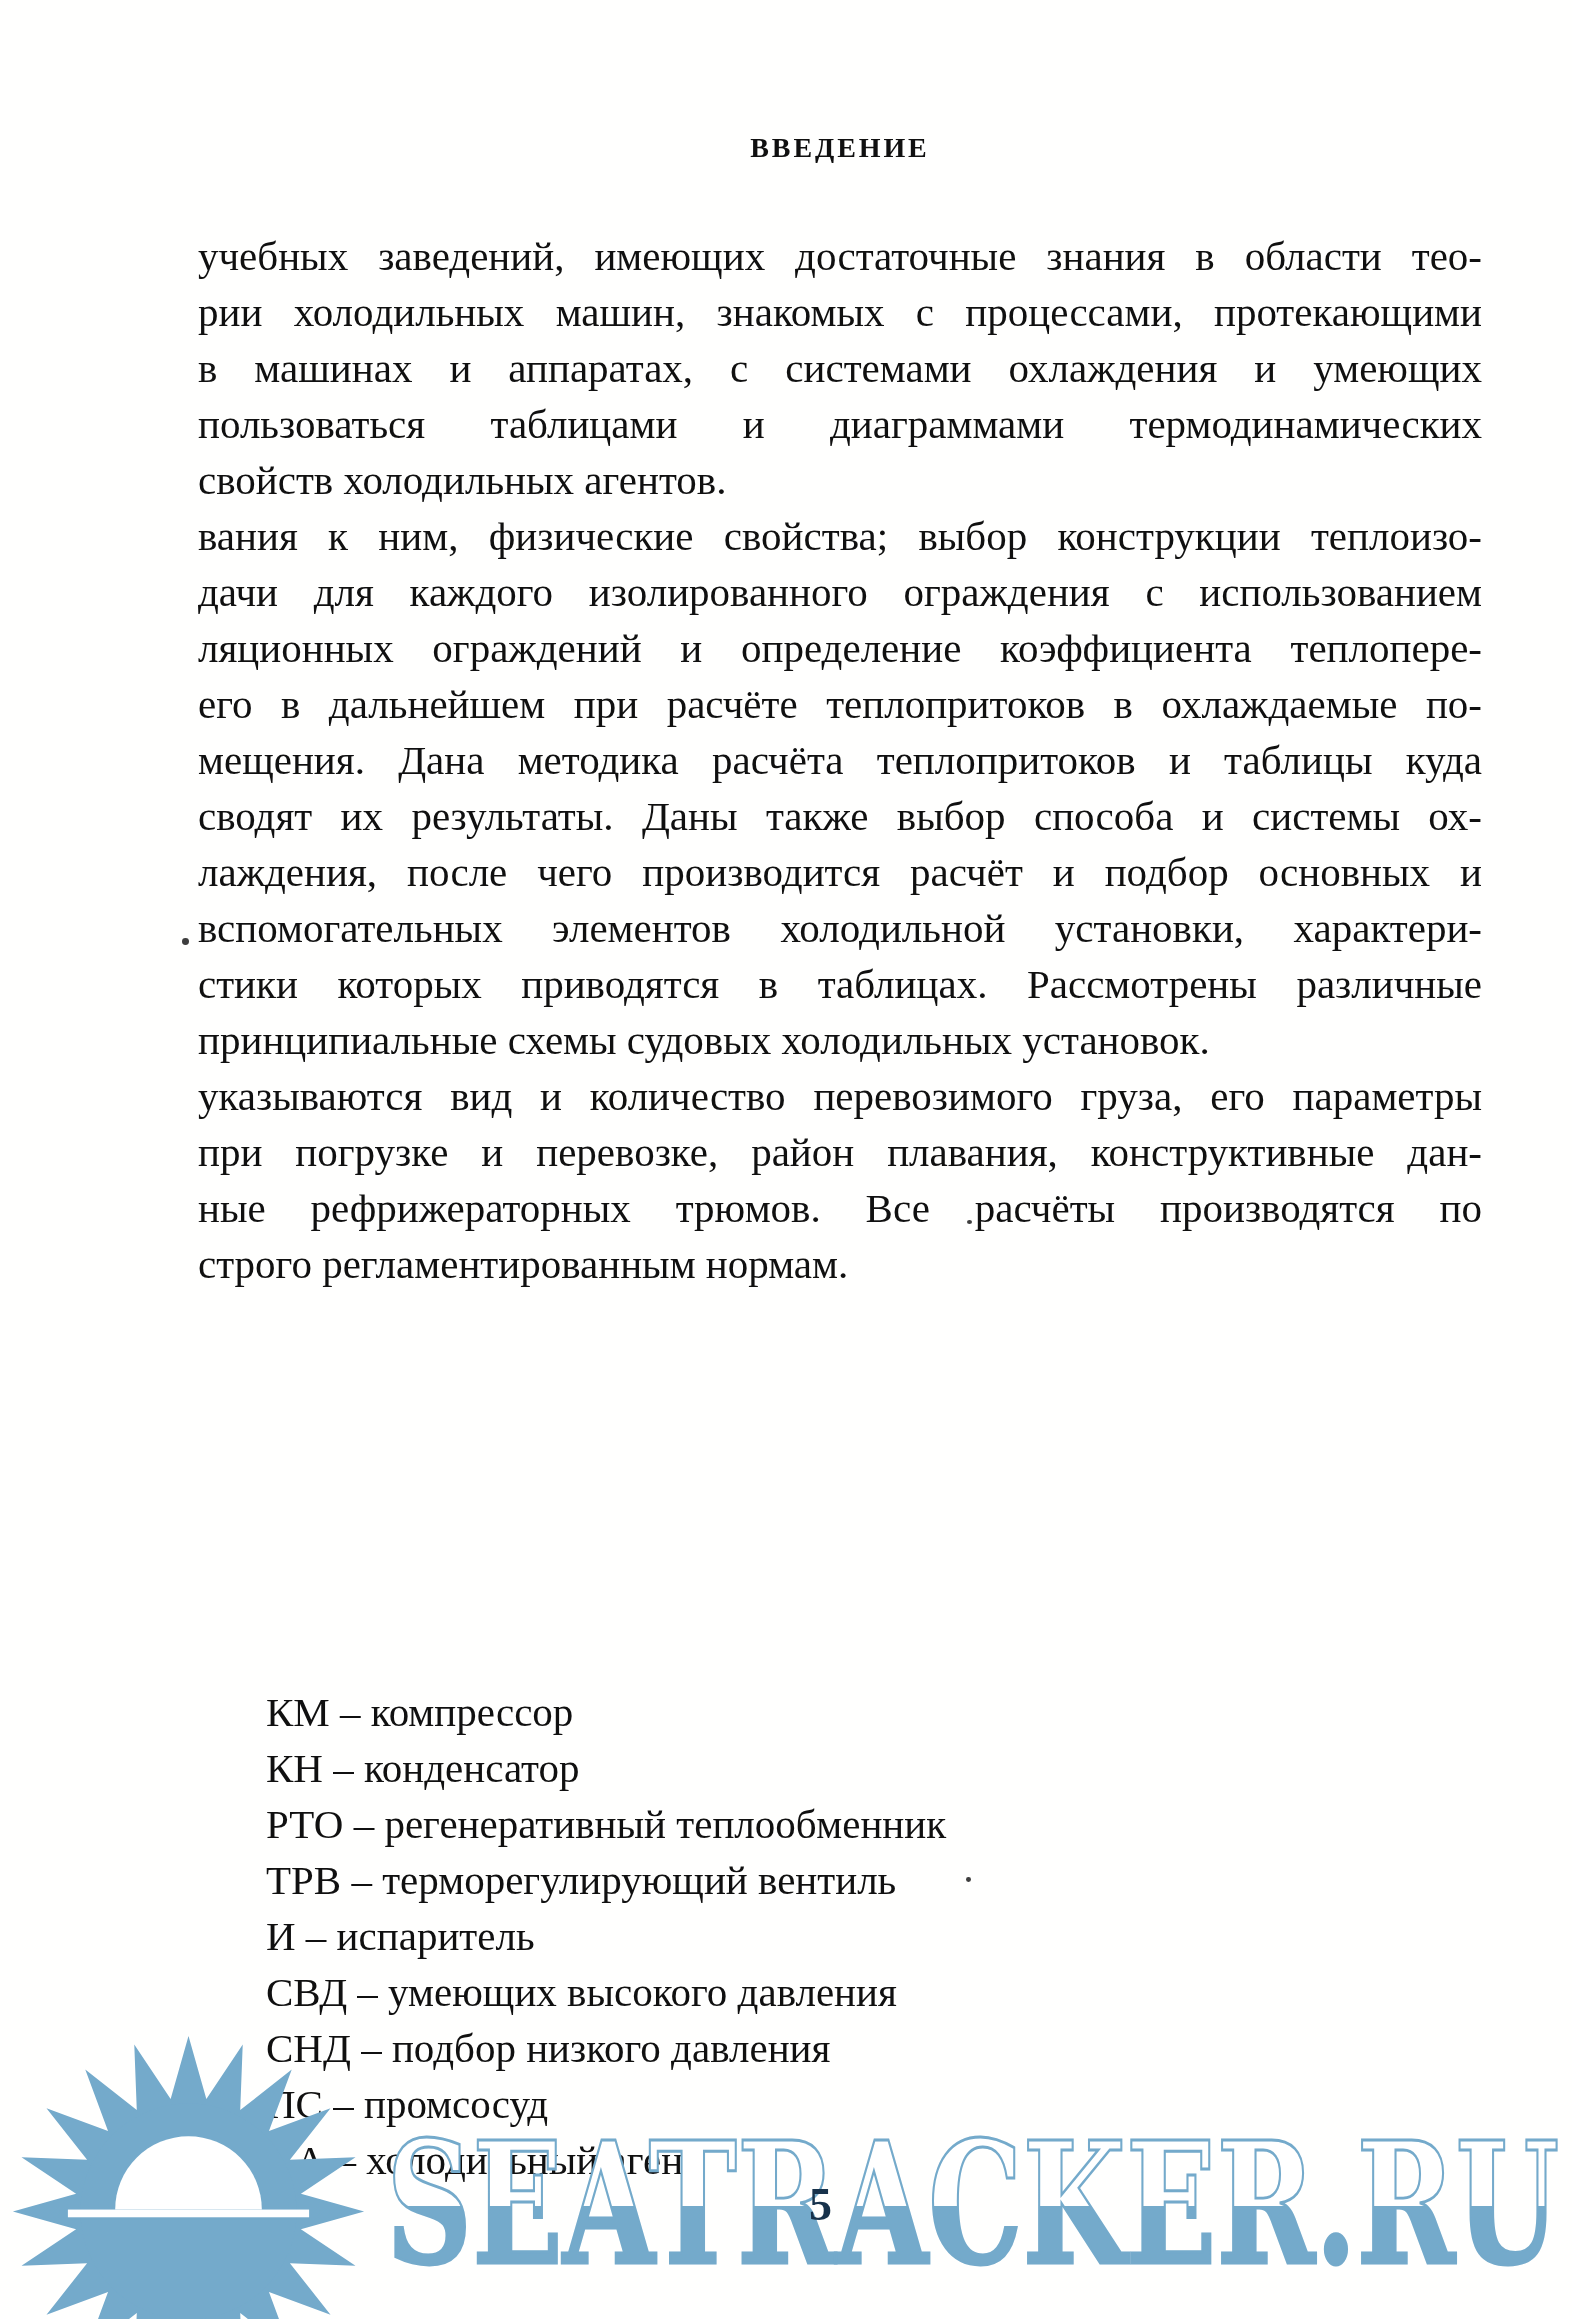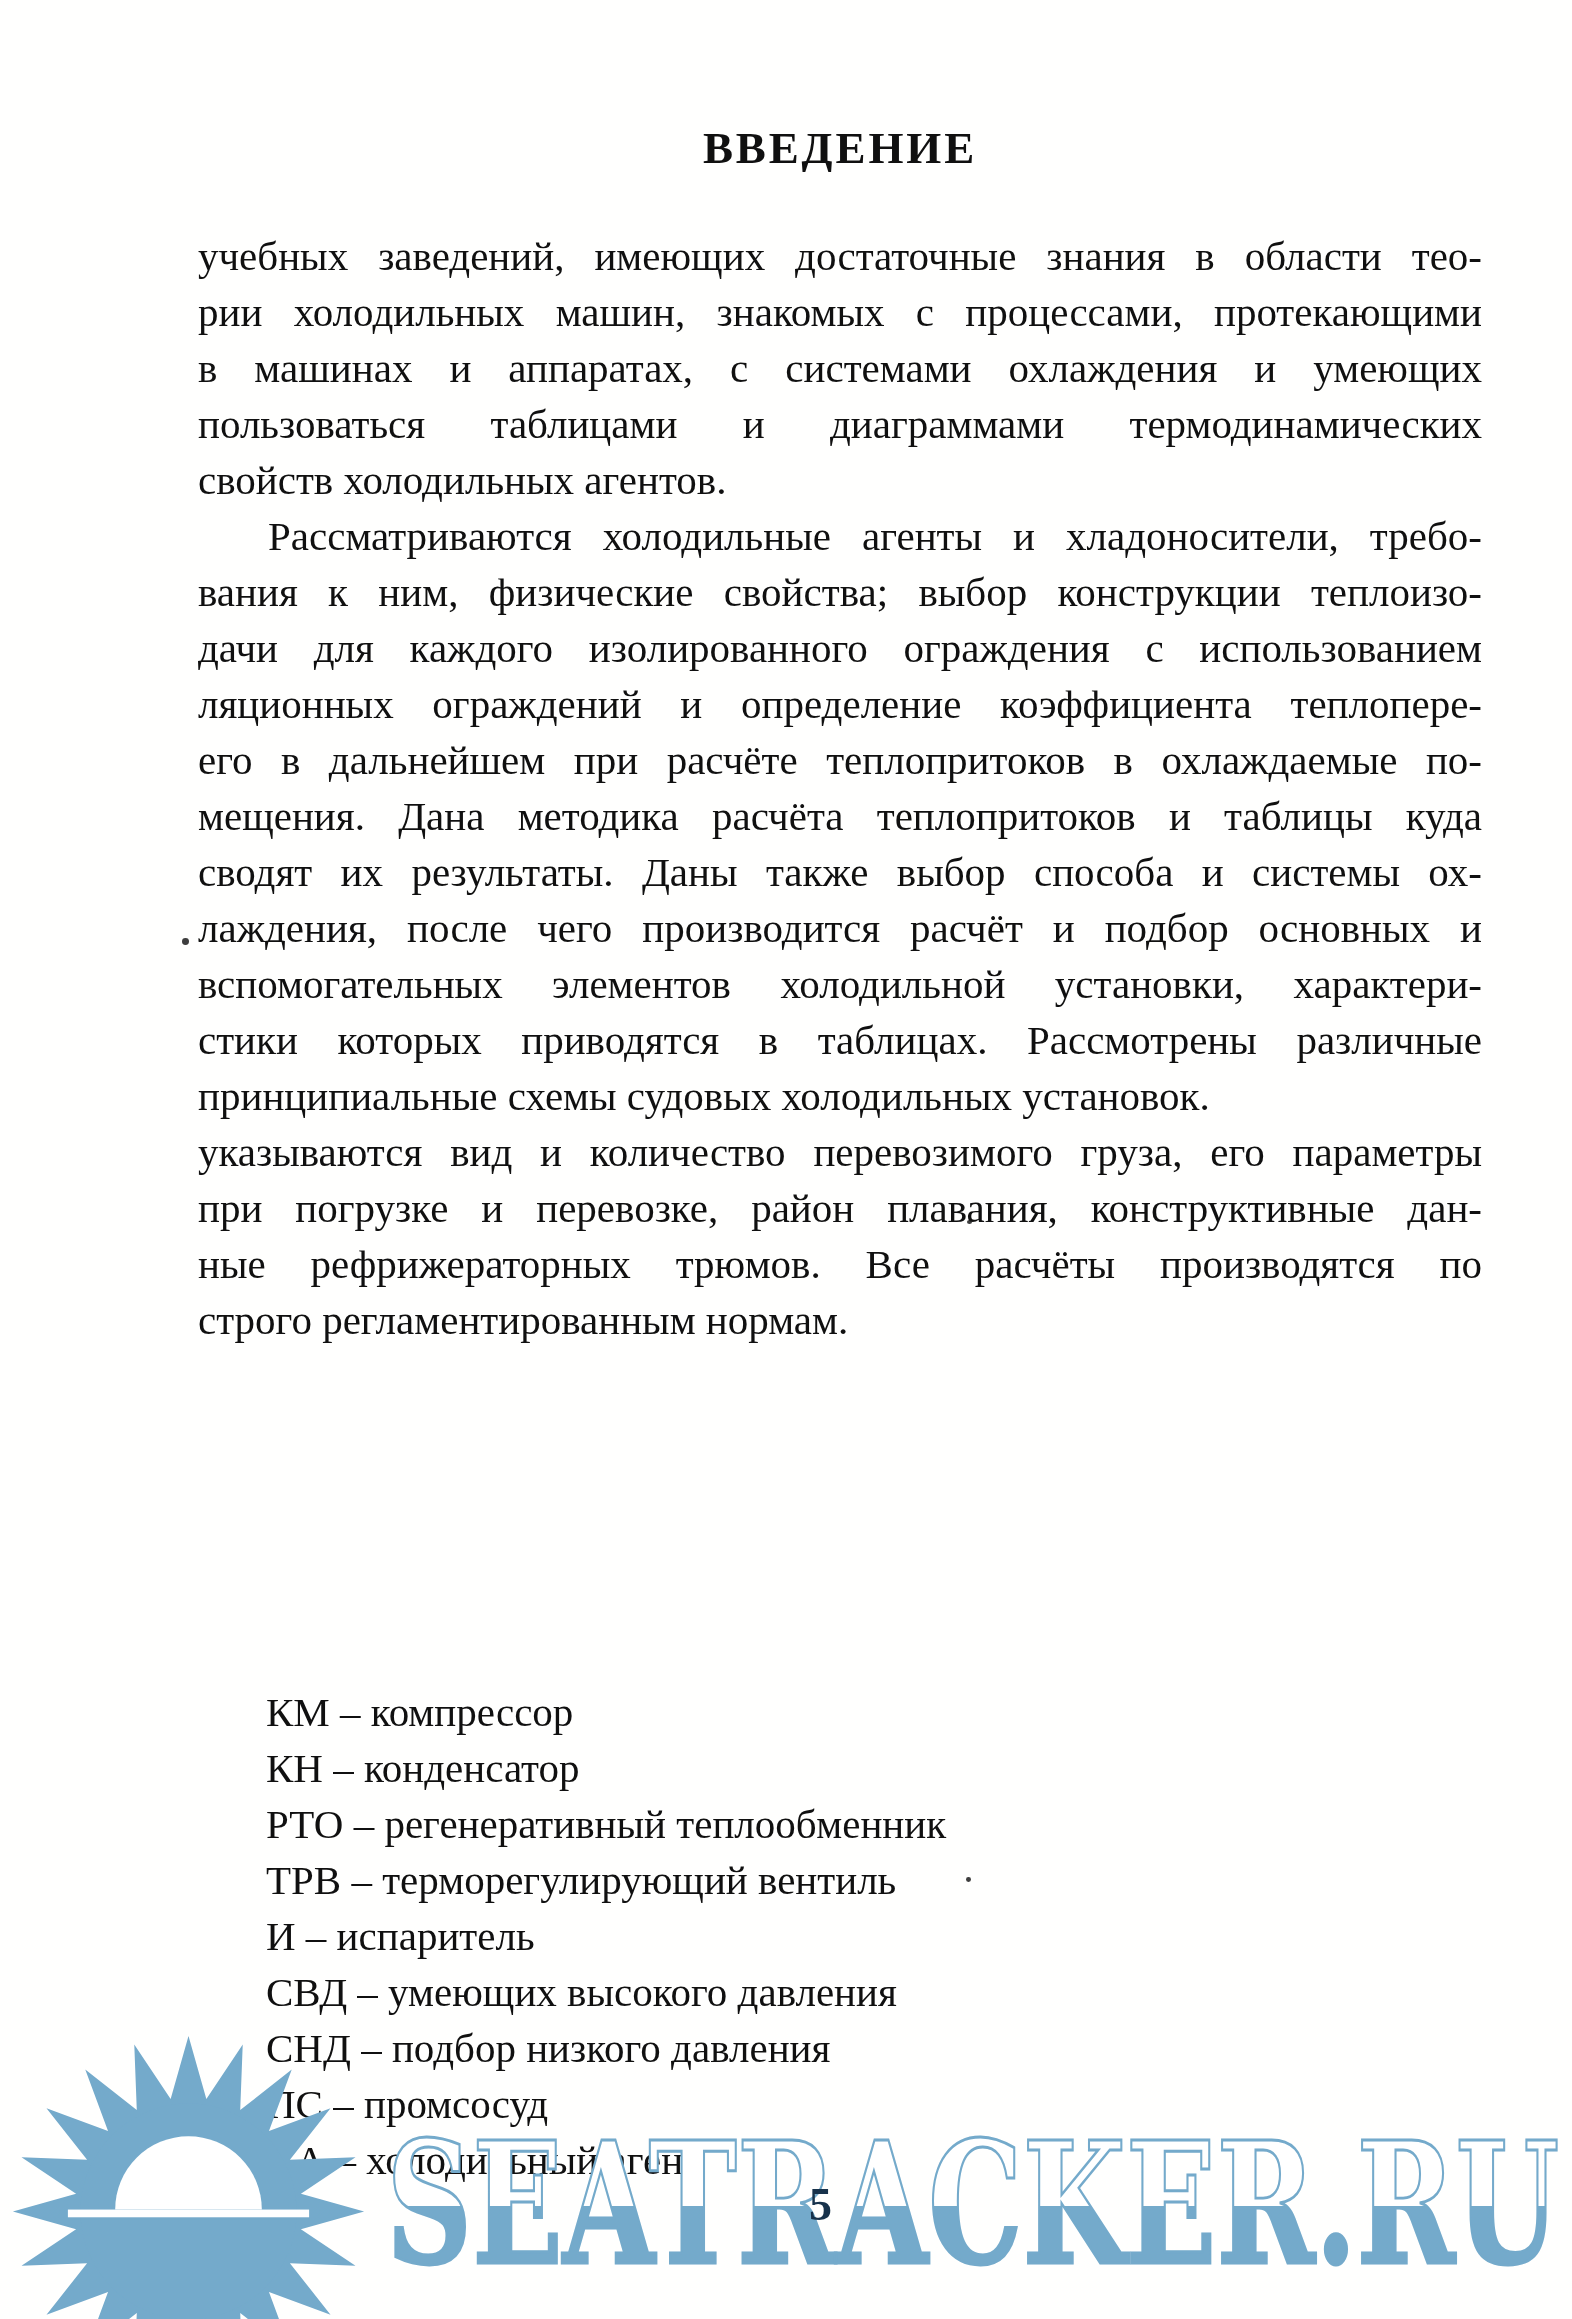--- a/index.html
+++ b/index.html
@@ -11,21 +11,21 @@
     color:#101010;
     overflow:hidden;
     position:relative;
   }
   .page{
     position:absolute;left:0;top:0;width:1573px;height:2319px;
     background:#fffffe;overflow:hidden;
   }
   .page-title{
     position:absolute;left:198px;top:124px;width:1284px;
-    text-align:center;font-size:45px;font-weight:bold;
+    text-align:center;font-size:28px;font-weight:bold;
     letter-spacing:2.9px;line-height:48px;
   }
   .textblock{
     position:absolute;left:198px;top:228px;width:1284px;
   }
   .para{width:1284px;}
   .line{
     height:56px;line-height:56px;font-size:41px;
     text-align:justify;text-align-last:justify;
     overflow:hidden;white-space:nowrap;
@@ -66,21 +66,20 @@
 
   <div class="textblock" id="paragraphs">
       <div class="para">
         <div class="line">учебных заведений, имеющих достаточные знания в области тео-</div>
         <div class="line">рии холодильных машин, знакомых с процессами, протекающими</div>
         <div class="line">в машинах и аппаратах, с системами охлаждения и умеющих</div>
         <div class="line">пользоваться таблицами и диаграммами термодинамических</div>
         <div class="line lastline">свойств холодильных агентов.</div>
       </div>
       <div class="para">
-        <div class="line indent">Рассматриваются холодильные агенты и хладоносители, требо-</div>
         <div class="line">вания к ним, физические свойства; выбор конструкции теплоизо-</div>
         <div class="line">дачи для каждого изолированного ограждения с использованием</div>
         <div class="line">ляционных ограждений и определение коэффициента теплопере-</div>
         <div class="line">его в дальнейшем при расчёте теплопритоков в охлаждаемые по-</div>
         <div class="line">мещения. Дана методика расчёта теплопритоков и таблицы куда</div>
         <div class="line">сводят их результаты. Даны также выбор способа и системы ох-</div>
         <div class="line">лаждения, после чего производится расчёт и подбор основных и</div>
         <div class="line">вспомогательных элементов холодильной установки, характери-</div>
         <div class="line">стики которых приводятся в таблицах. Рассмотрены различные</div>
         <div class="line lastline">принципиальные схемы судовых холодильных установок.</div>

